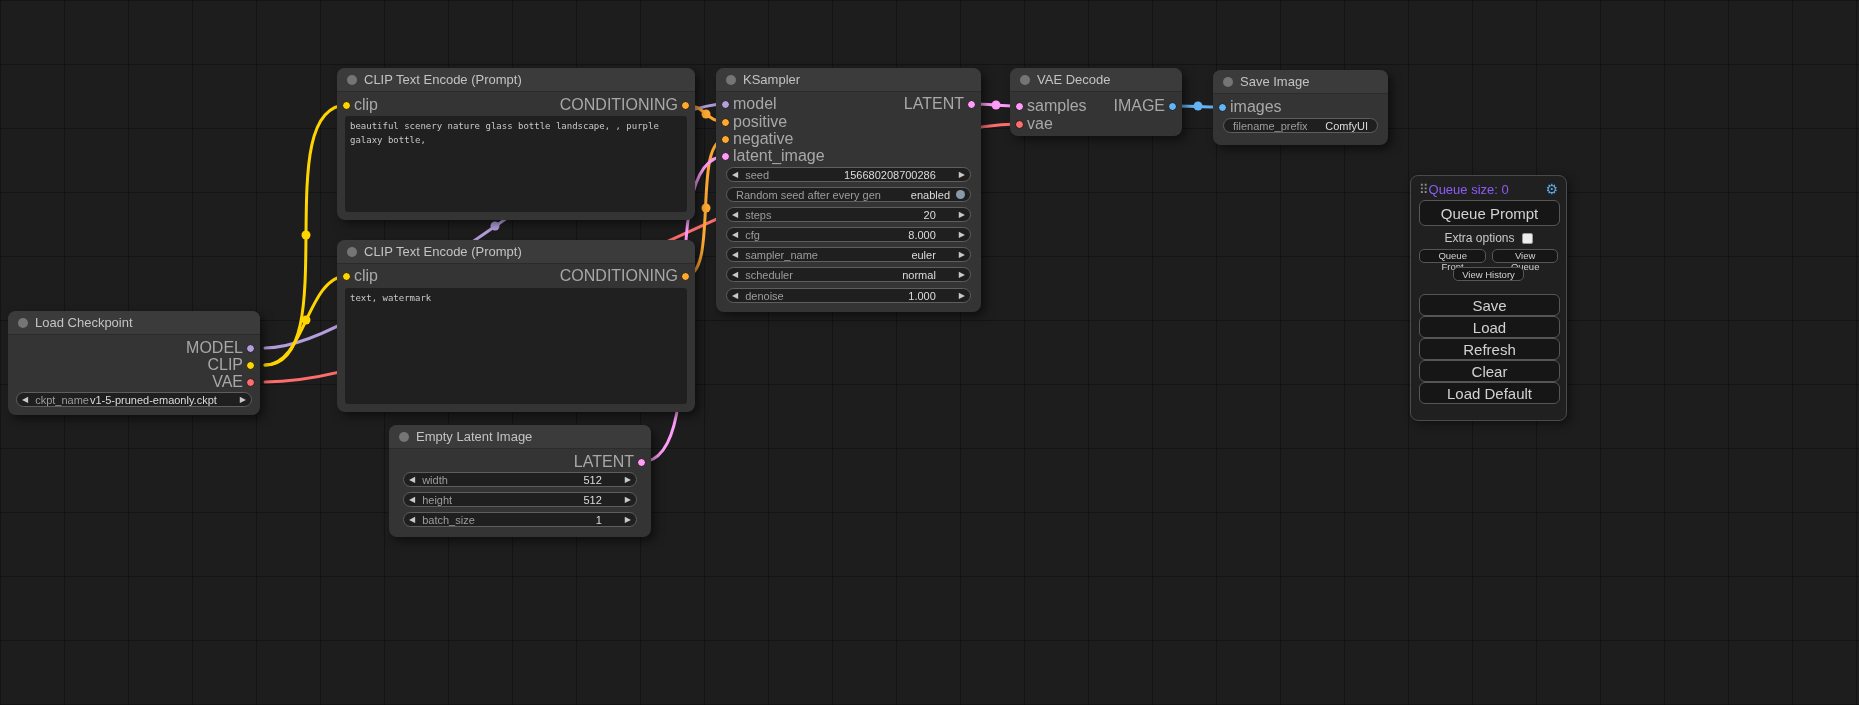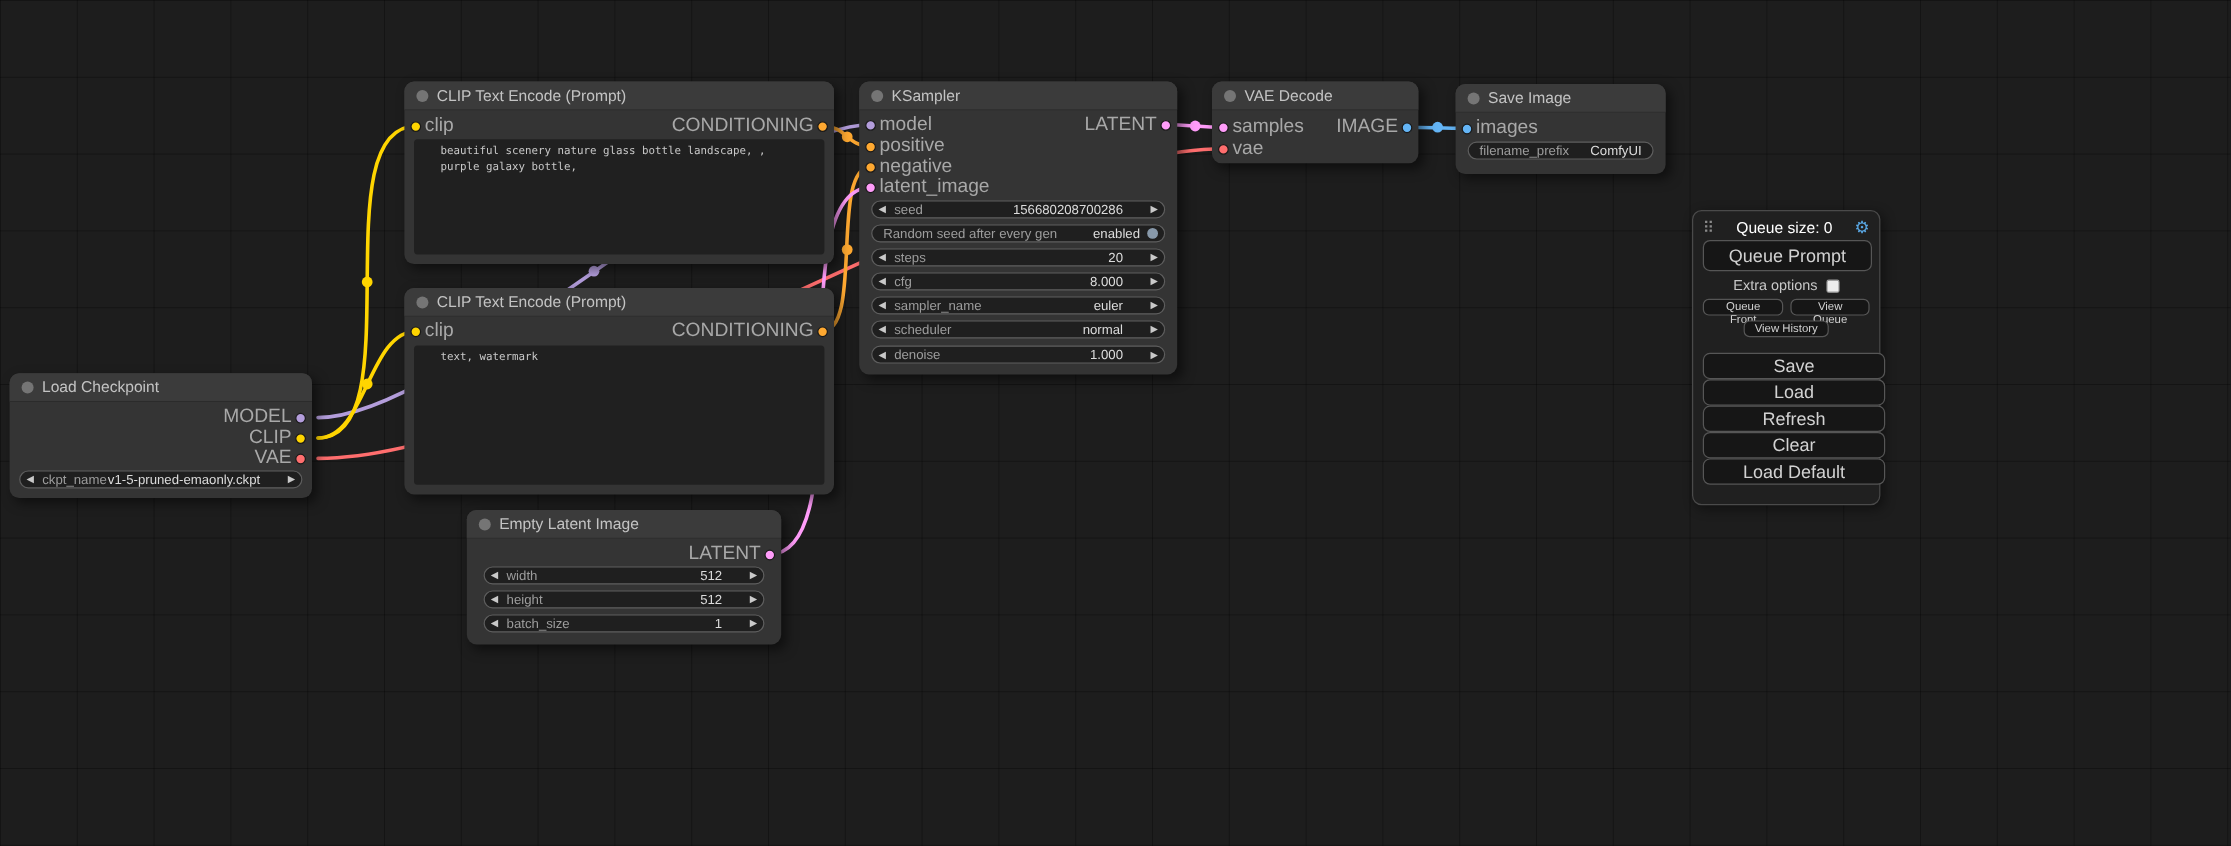--- a/index.html
+++ b/index.html
@@ -59,44 +59,44 @@
   .arrow { color:#c9c9c9; font-size:8px; line-height:1; flex:none; }
   .wlabel { color:#9d9d9d; margin-left:7px; }
   .wvalue { color:#dcdcdc; margin-left:auto; margin-right:23px; }
   .widget.plain .wlabel { margin-left:4px; }
   .widget.plain .wvalue { margin-right:4px; }
   .toggle-dot { width:9px; height:9px; border-radius:50%; background:#8899AA; margin-left:2px; flex:none; }
 
   .prompt {
     position:absolute; left:8px; right:8px; background:#202020; border-radius:3px;
     color:#c8c8c8; font-family:"DejaVu Sans Mono", monospace; font-size:9px;
-    line-height:1.5; padding:4px 22px; white-space:pre-wrap; word-break:break-word;
+    line-height:1.5; padding:4px 5px; white-space:pre-wrap; word-break:break-word;
     overflow:hidden;
   }
 
   .menu {
     position:absolute; left:1410px; top:175px; width:157px; height:246px;
     background:#202020; border:1px solid #4a4a4a; border-radius:8px;
     box-shadow:3px 3px 10px rgba(0,0,0,0.45); padding:4px 8px 6px; color:#c8c8c8;
   }
   .menu-header { display:flex; align-items:center; height:18px; }
   .drag-handle { color:#8a8a8a; font-size:13px; }
-  .queue-size { flex:1; text-align:center; font-size:13px; color:#ffffff; }
+  .queue-size { flex:1; text-align:left; font-size:13px; color:#8b5cf6; }
   .gear { color:#5aa9e6; font-size:14px; line-height:1; }
   .btn {
     display:block; background:#161616; border:1px solid #565656; border-radius:6px;
     color:#d2d2d2; text-align:center; font-family:inherit; cursor:pointer;
   }
   .btn-qp { width:141px; height:26px; margin:2px auto 0; font-size:15px; }
   .extra-row { display:flex; justify-content:center; align-items:center; gap:7px; margin-top:6px; font-size:12px; height:12px; }
   .checkbox { width:11px; height:11px; background:#ededed; border:1px solid #9a9a9a; border-radius:2px; }
   .small-row { display:flex; justify-content:center; gap:6px; margin-top:5px; }
   .small-row + .small-row { margin-top:4px; }
   .btn-sm { height:14px; font-size:9.5px; line-height:11px; padding:0 8px; border-radius:5px; }
-  .btn-big { width:152px; height:22px; margin:0 auto 0; font-size:15px; line-height:19px; }
+  .btn-big { width:141px; height:22px; margin:0 auto 0; font-size:15px; line-height:19px; }
   .btn-big.first { margin-top:13px; }
 </style>
 </head>
 <body>
 
 <div class="canvas">
 
   <svg class="wires" width="1859" height="705">
     <path class="w-model" d="M265,348 C375,348 616,104 726,104"></path>
     <path class="w-clip" d="M265,365 C345,365 267,105 347,105"></path>

